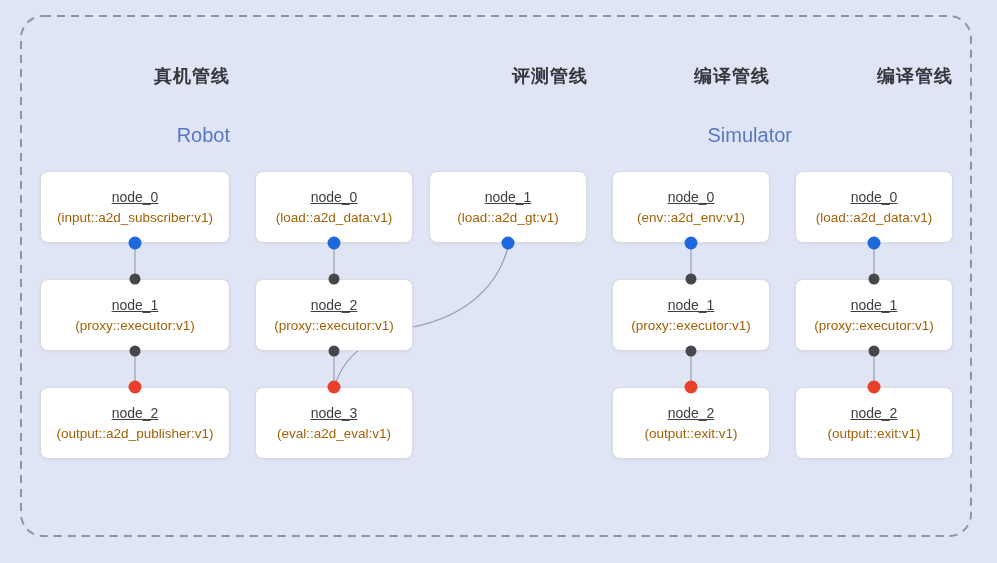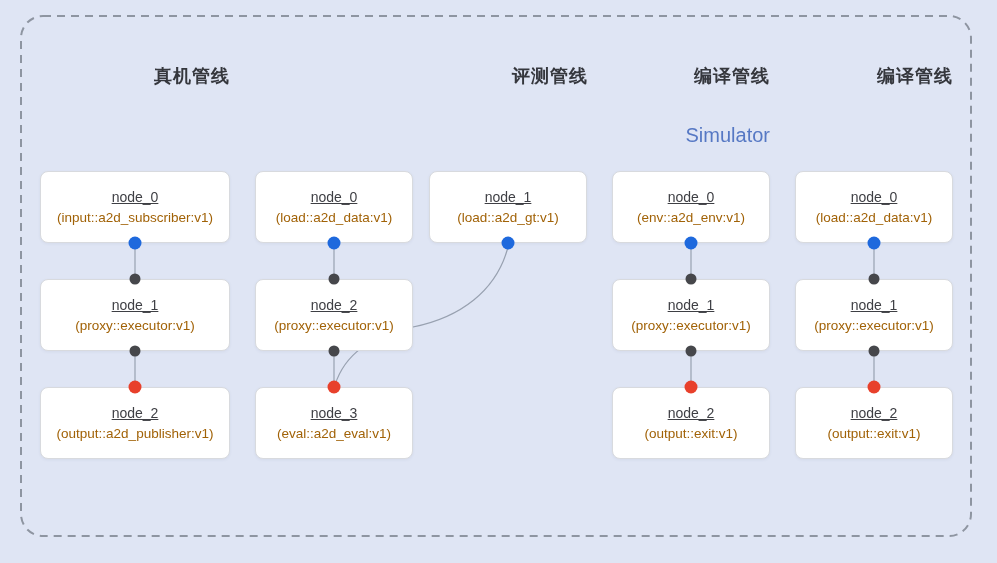--- a/index.html
+++ b/index.html
@@ -45,23 +45,24 @@
     <path d="M 509 243 C 498 292 458 318 413 327 C 378 334 346 350 335 385" fill="none" stroke="#98a1b0" stroke-width="1.2"></path>
 
     <line x1="691" y1="243" x2="691" y2="279" stroke="#98a1b0" stroke-width="1.2"></line>
     <line x1="691" y1="351" x2="691" y2="387" stroke="#98a1b0" stroke-width="1.2"></line>
 
     <line x1="874" y1="243" x2="874" y2="279" stroke="#98a1b0" stroke-width="1.2"></line>
     <line x1="874" y1="351" x2="874" y2="387" stroke="#98a1b0" stroke-width="1.2"></line>
   </svg>
 
   <div class="hdr zh" style="left:40px;top:64px;width:190px;">真机管线</div>
+  <div class="hdr en" style="left:40px;top:124px;width:190px;">Robot</div>
   <div class="hdr zh" style="left:255px;top:64px;width:333px;">评测管线</div>
   <div class="hdr zh" style="left:612px;top:64px;width:158px;">编译管线</div>
-  <div class="hdr en" style="left:612px;top:124px;width:158px;">Simulator</div>
+  <div class="hdr en" style="left:634px;top:124px;width:158px;">Simulator</div>
   <div class="hdr zh" style="left:795px;top:64px;width:158px;">编译管线</div>
 
   <div class="node" style="left:40px;top:171px;width:190px;">
     <div class="nt">node_0</div>
     <div class="ns">(input::a2d_subscriber:v1)</div>
   </div>
   <div class="node" style="left:40px;top:279px;width:190px;">
     <div class="nt">node_1</div>
     <div class="ns">(proxy::executor:v1)</div>
   </div>

